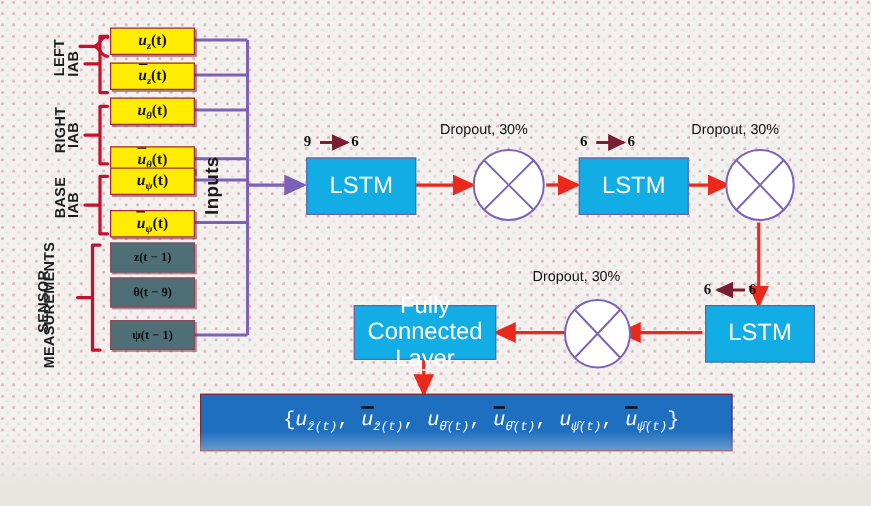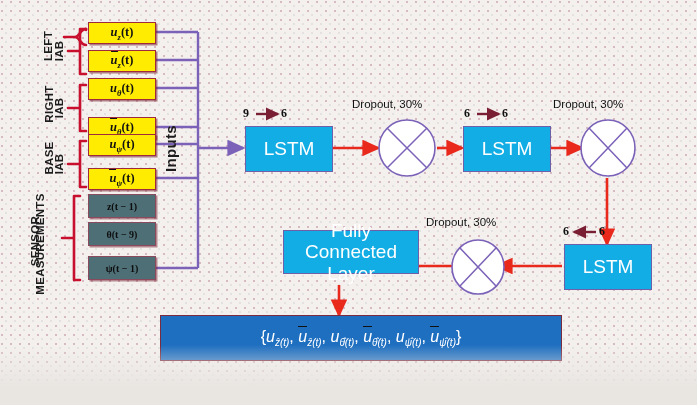--- a/index.html
+++ b/index.html
@@ -73,22 +73,23 @@
     line-height:1.12;
   }
 
   
   .outbox{
     position:absolute;
     background:#1f6fc0;
     border:1.5px solid #7a2b3e;
     display:flex;align-items:center;justify-content:center;
     color:#fff;
-    font-family:Liberation Sans, sans-serif;
+    font-family:Liberation Mono, monospace;
     font-size:16px;
+    padding-left:24px;
   }
 
   
   .dcirc{position:absolute;}
 
   
   .dlabel{
     position:absolute;white-space:nowrap;
     font-size:11.5px;color:#111;
     font-family:"Liberation Sans", sans-serif;
@@ -202,21 +203,21 @@
 
   <div class="gbox" style="left:88px;top:194px;width:66px;height:22px;">z(t − 1)</div>
   <div class="gbox" style="left:88px;top:222px;width:66px;height:22px;">θ(t − 9)</div>
   <div class="gbox" style="left:88px;top:256px;width:66px;height:22px;">ψ(t − 1)</div>
 
   <div class="vlabel" style="left:135px;top:140px;width:70px;font-size:15px;text-align:center;">Inputs</div>
 
   <div class="cyan" style="left:245px;top:126px;width:86px;height:44px;">LSTM</div>
   <div class="cyan" style="left:463px;top:126px;width:86px;height:44px;">LSTM</div>
   <div class="cyan" style="left:564px;top:244px;width:86px;height:44px;">LSTM</div>
-  <div class="cyan" style="left:283px;top:230px;width:136px;height:44px;padding:0 4px;box-sizing:border-box;">Fully Connected Layer</div>
+  <div class="cyan" style="left:283px;top:244px;width:114px;height:44px;padding:0 4px;box-sizing:border-box;">Fully Connected Layer</div>
 
   <svg class="dcirc" style="left:377px;top:118px;width:60px;height:60px;" viewBox="0 0 60 60">
     <ellipse cx="30" cy="30" rx="28" ry="28" fill="#ffffff" stroke="#7b62b8" stroke-width="1.6"></ellipse>
     <path d="M10,10 L50,50 M50,10 L10,50" stroke="#7b62b8" stroke-width="1.5" fill="none"></path>
   </svg>
   <svg class="dcirc" style="left:579px;top:118px;width:58px;height:60px;" viewBox="0 0 58 60">
     <ellipse cx="29" cy="30" rx="27" ry="28" fill="#ffffff" stroke="#7b62b8" stroke-width="1.6"></ellipse>
     <path d="M10,10 L48,50 M48,10 L10,50" stroke="#7b62b8" stroke-width="1.5" fill="none"></path>
   </svg>
   <svg class="dcirc" style="left:450px;top:238px;width:56px;height:58px;" viewBox="0 0 56 58">

